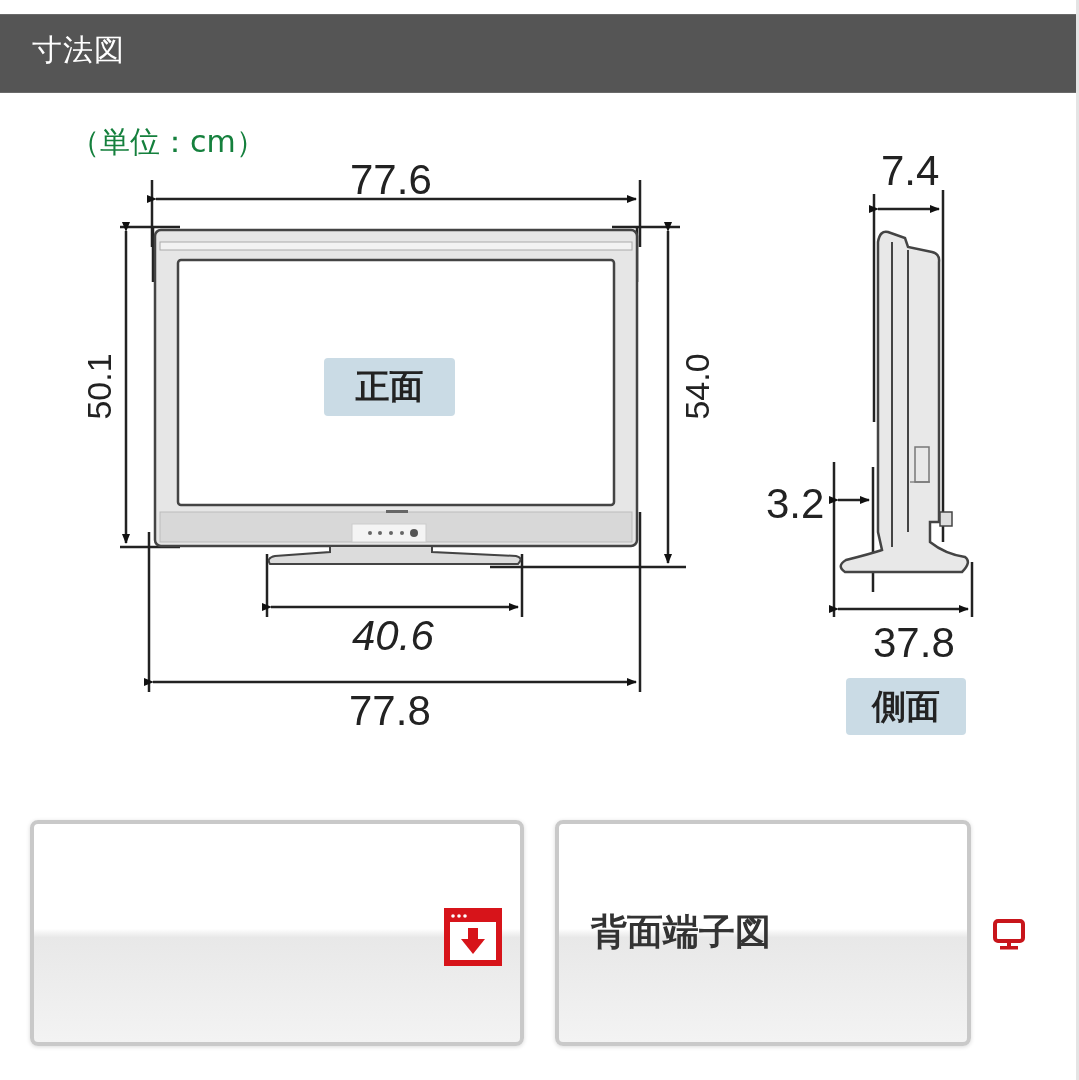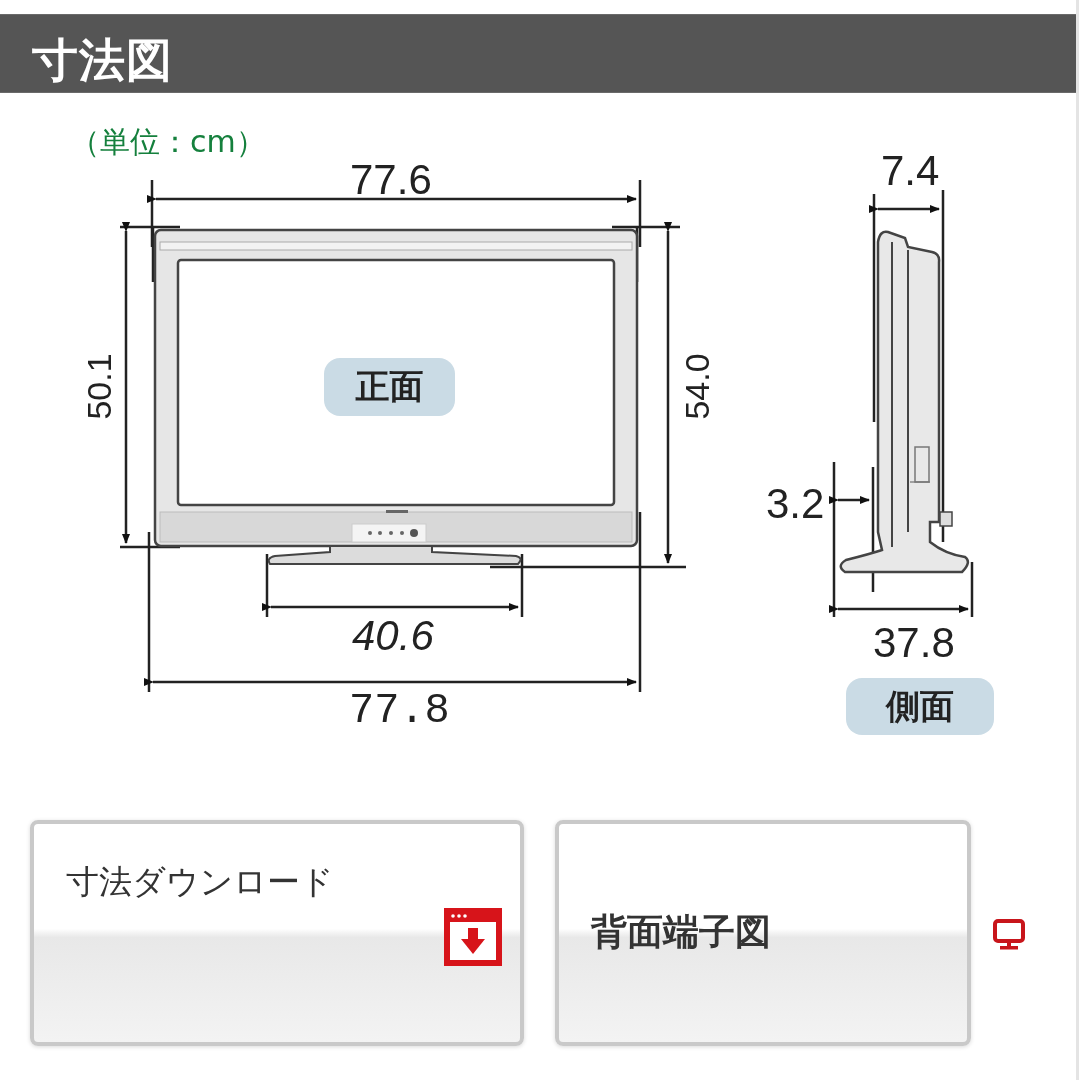--- a/index.html
+++ b/index.html
@@ -6,28 +6,28 @@
     body {
       width: 1079px; height: 1080px; background: #ffffff; position: relative; overflow: hidden;
       font-family: "DejaVu Sans", "Liberation Sans", sans-serif; color: #222;
     }
     .right-edge { position: absolute; top: 0; right: 0; width: 3px; height: 1080px; background: #e4e4e4; }
     .header {
       position: absolute; left: 0; top: 14px; width: 1076px; height: 77px;
       background: #555555; border-top: 1px solid #6a6a6a; border-bottom: 1px solid #6a6a6a;
     }
     .header-title {
-      position: absolute; left: 32px; top: 15px; color: #fff; font-size: 46px; font-weight: bold; letter-spacing: 1px;
+      position: absolute; left: 32px; top: 15px; color: #fff; font-size: 30px; font-weight: normal; letter-spacing: 1px;
     }
     .diagram { position: absolute; left: 0; top: 92px; width: 1076px; height: 700px; }
     .unit-label { position: absolute; left: 70px; top: 30px; font-size: 30px; color: #15803d; }
     .dim { position: absolute; font-family: "Liberation Sans", sans-serif; font-size: 42px; color: #222; }
     .dim-v { position: absolute; font-family: "Liberation Sans", sans-serif; font-size: 34px; color: #222; transform-origin: center center; }
     .view-tag {
-      position: absolute; background: #cadbe5; border-radius: 16px; font-size: 34px; font-weight: bold; color: #222;
+      position: absolute; background: #cadbe5; border-radius: 4px; font-size: 34px; font-weight: bold; color: #222;
       display: flex; align-items: center; justify-content: center;
     }
     .card {
       position: absolute; top: 820px; height: 226px; border: 4px solid #c9c9c9; border-radius: 8px;
       background: linear-gradient(to bottom, #ffffff 0%, #ffffff 48%, #e8e8e8 52%, #f3f3f3 100%);
       box-shadow: 0 1px 4px rgba(0,0,0,0.15); box-sizing: border-box; cursor: pointer;
     }
     .card-text { position: absolute; left: 32px; font-size: 33px; color: #333; line-height: 56px; }
     .card1 { left: 30px; width: 494px; }
     .card2 { left: 555px; width: 416px; }
@@ -111,32 +111,31 @@
       <line x1="910" y1="390" x2="930" y2="390" stroke="#888" stroke-width="1.5"></line>
       <rect x="915" y="355" width="14" height="35" fill="none" stroke="#777" stroke-width="1.5"></rect>
       <rect x="940" y="420" width="12" height="14" fill="#ddd" stroke="#444" stroke-width="1.5"></rect>
     </g>
   </svg>
 
   <div class="dim" style="left:350px;top:64px;">77.6</div>
   <div class="dim-v" style="left:66px;top:275px;transform:rotate(-90deg);">50.1</div>
   <div class="dim-v" style="left:664px;top:275px;transform:rotate(-90deg);">54.0</div>
   <div class="dim" style="left:352px;top:520px;font-style:italic;">40.6</div>
-  <div class="dim" style="left:349px;top:595px;font-family:Liberation Mono, monospace;">77.8</div>
+  <div class="dim" style="left:349px;top:595px;">77.8</div>
   <div class="view-tag" style="left:324px;top:266px;width:131px;height:58px;">正面</div>
 
   <div class="dim" style="left:881px;top:55px;">7.4</div>
   <div class="dim" style="left:766px;top:388px;">3.2</div>
   <div class="dim" style="left:873px;top:527px;">37.8</div>
-  <div class="view-tag" style="left:846px;top:586px;width:148px;height:57px;">側面</div>
+  <div class="view-tag" style="left:846px;top:586px;width:120px;height:57px;">側面</div>
 </div>
 
 <div class="card card1">
   <div class="card-text" style="top:30px;">
-    <div>寸法ダウンロード</div>
   </div>
   <svg style="position:absolute;left:410px;top:84px" width="58" height="58">
     <rect x="0" y="0" width="58" height="58" fill="#d7141a"></rect>
     <rect x="6" y="14" width="46" height="38" fill="#ffffff"></rect>
     <circle cx="9" cy="8" r="1.8" fill="#fff"></circle>
       <circle cx="15" cy="8" r="1.8" fill="#fff"></circle>
       <circle cx="21" cy="8" r="1.8" fill="#fff"></circle>
     <rect x="24" y="20" width="10" height="12" fill="#d7141a"></rect>
     <path d="M17,31 L41,31 L29,46 Z" fill="#d7141a"></path>
   </svg>

